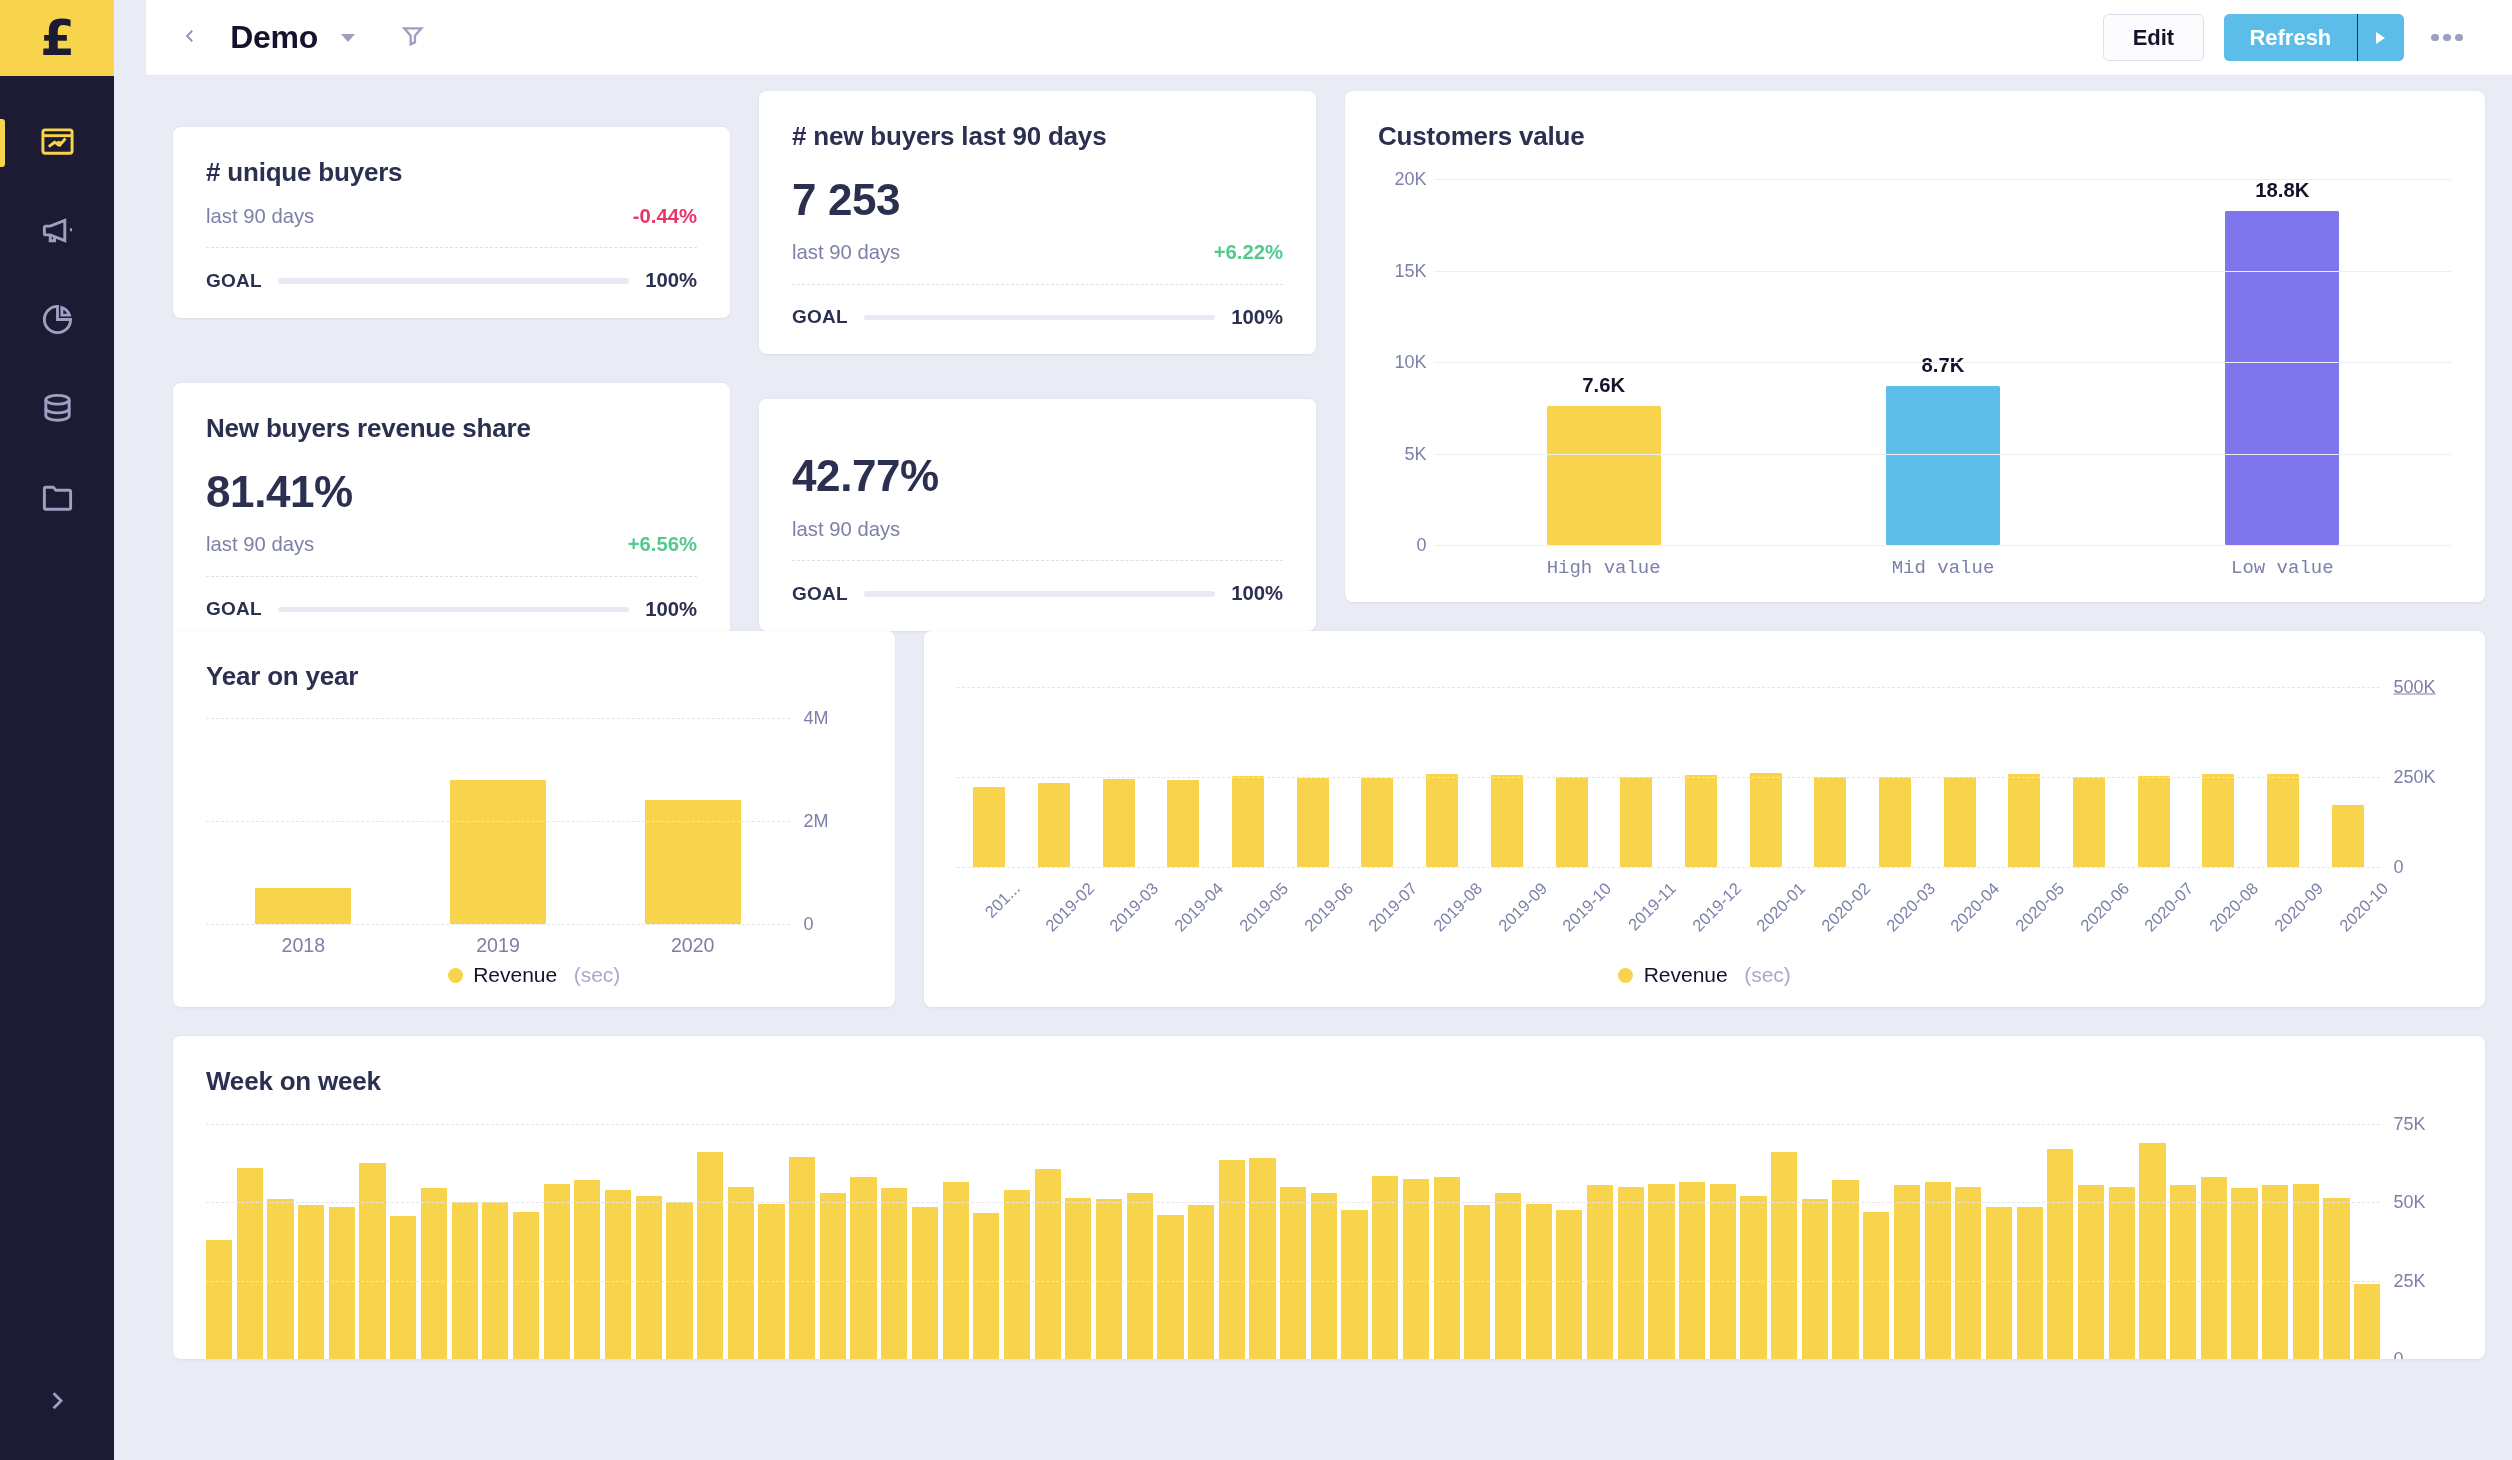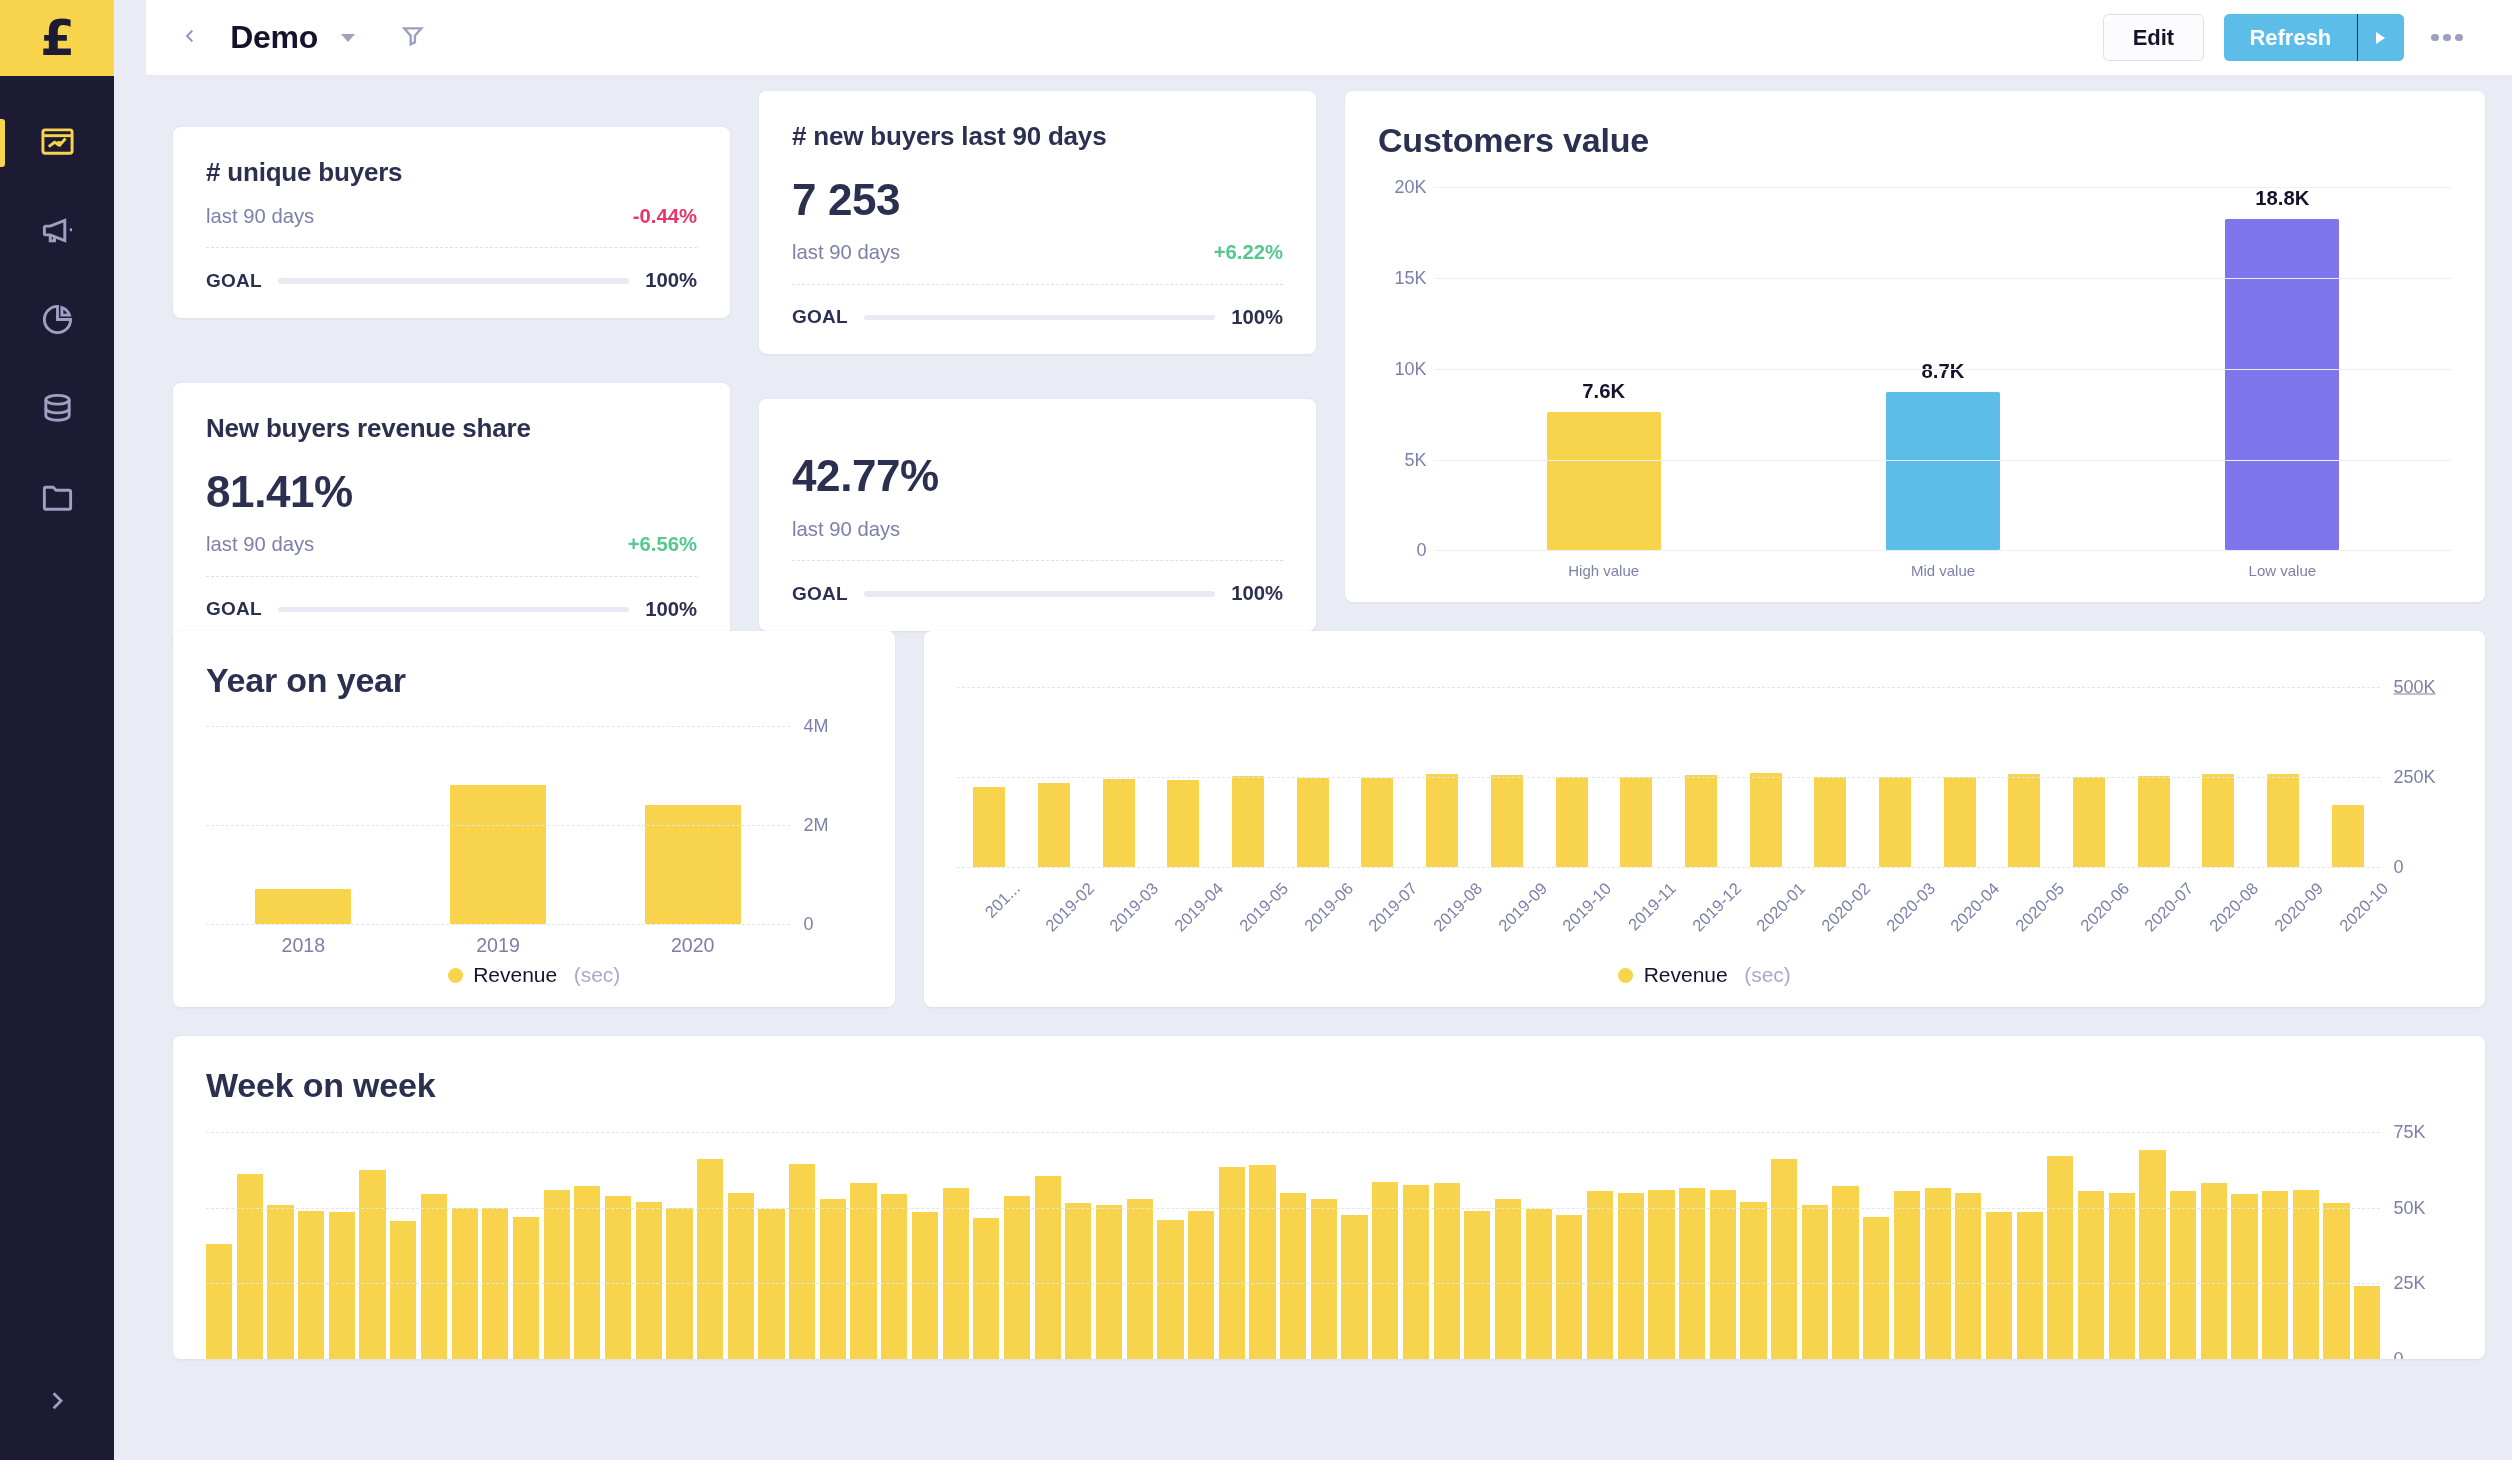--- a/index.html
+++ b/index.html
@@ -117,32 +117,32 @@
   .kpi-delta.pos { color: #54C98D; }
   .kpi-divider { border-top: 1.5px dashed #DDE0EC; margin-top: 19.6px; }
   .kpi-goal { display: flex; align-items: center; margin-top: 21px; gap: 16.5px; }
   .goal-label { font-size: 19px; font-weight: 700; color: #2C3050; letter-spacing: 0.2px; }
   .goal-track { flex: 1; height: 5.3px; background: #E8EAF3; border-radius: 3px; overflow: hidden; }
   .goal-fill { height: 100%; background: #5BBDE8; border-radius: 3px; }
   .goal-pct { font-size: 20.3px; font-weight: 700; color: #2C3050; }
 
   
   .cust-card { flex: 1; padding: 30px 33px 22.6px 33px; display: flex; flex-direction: column; }
-  .chart-title { font-size: 34px; font-weight: 700; color: #2C3050; letter-spacing: -0.2px; }
+  .chart-title { font-size: 26px; font-weight: 700; color: #2C3050; letter-spacing: -0.2px; }
   .cv-plot { flex: 1; display: flex; margin-top: 27px; position: relative; }
   .cv-yaxis { width: 56px; position: relative; }
   .cv-ytick { position: absolute; right: 7.5px; font-size: 18px; color: #7C80A8; transform: translateY(-50%); }
   .cv-area { flex: 1; position: relative; }
   .cv-grid { position: absolute; left: 0; right: 0; height: 0.8px; background: #EDEFF6; }
   .cv-bars { position: absolute; left: 0; right: 0; top: 0; bottom: 0; display: flex; align-items: flex-end; }
   .cv-slot { flex: 1; display: flex; flex-direction: column; align-items: center; justify-content: flex-end; height: 100%; }
   .cv-lab-val { font-size: 20.3px; font-weight: 700; color: #15132B; margin-bottom: 9px; }
   .cv-bar { width: 114px; border-radius: 1.5px; }
   .cv-xlabels { display: flex; margin-left: 56px; margin-top: 12px; }
-  .cv-xlab { flex: 1; text-align: center; font-size: 15px; color: #7C80A8; }
+  .cv-xlab { flex: 1; text-align: center; font-size: 19px; color: #7C80A8; font-family: Liberation Mono, monospace; }
 
   
   .row2 { display: flex; gap: 29px; height: 376px; margin-top: 29px; }
   .yoy-card { width: 722px; min-width: 722px; padding: 30px 33px 19.6px 33px; display: flex; flex-direction: column; }
   .mom-card { flex: 1; padding: 30px 33px 19.6px 33px; display: flex; flex-direction: column; }
   .plot-wrap { flex: 1; display: flex; margin-top: 25.6px; position: relative; }
   .plot-area { flex: 1; position: relative; }
   .plot-right-axis { width: 72px; position: relative; }
   .rtick { position: absolute; left: 13.5px; font-size: 18px; color: #7C80A8; transform: translateY(-50%); }
   .dgrid { position: absolute; left: 0; right: 0; height: 0; border-top: 1.5px dashed #E2E5F0; }

